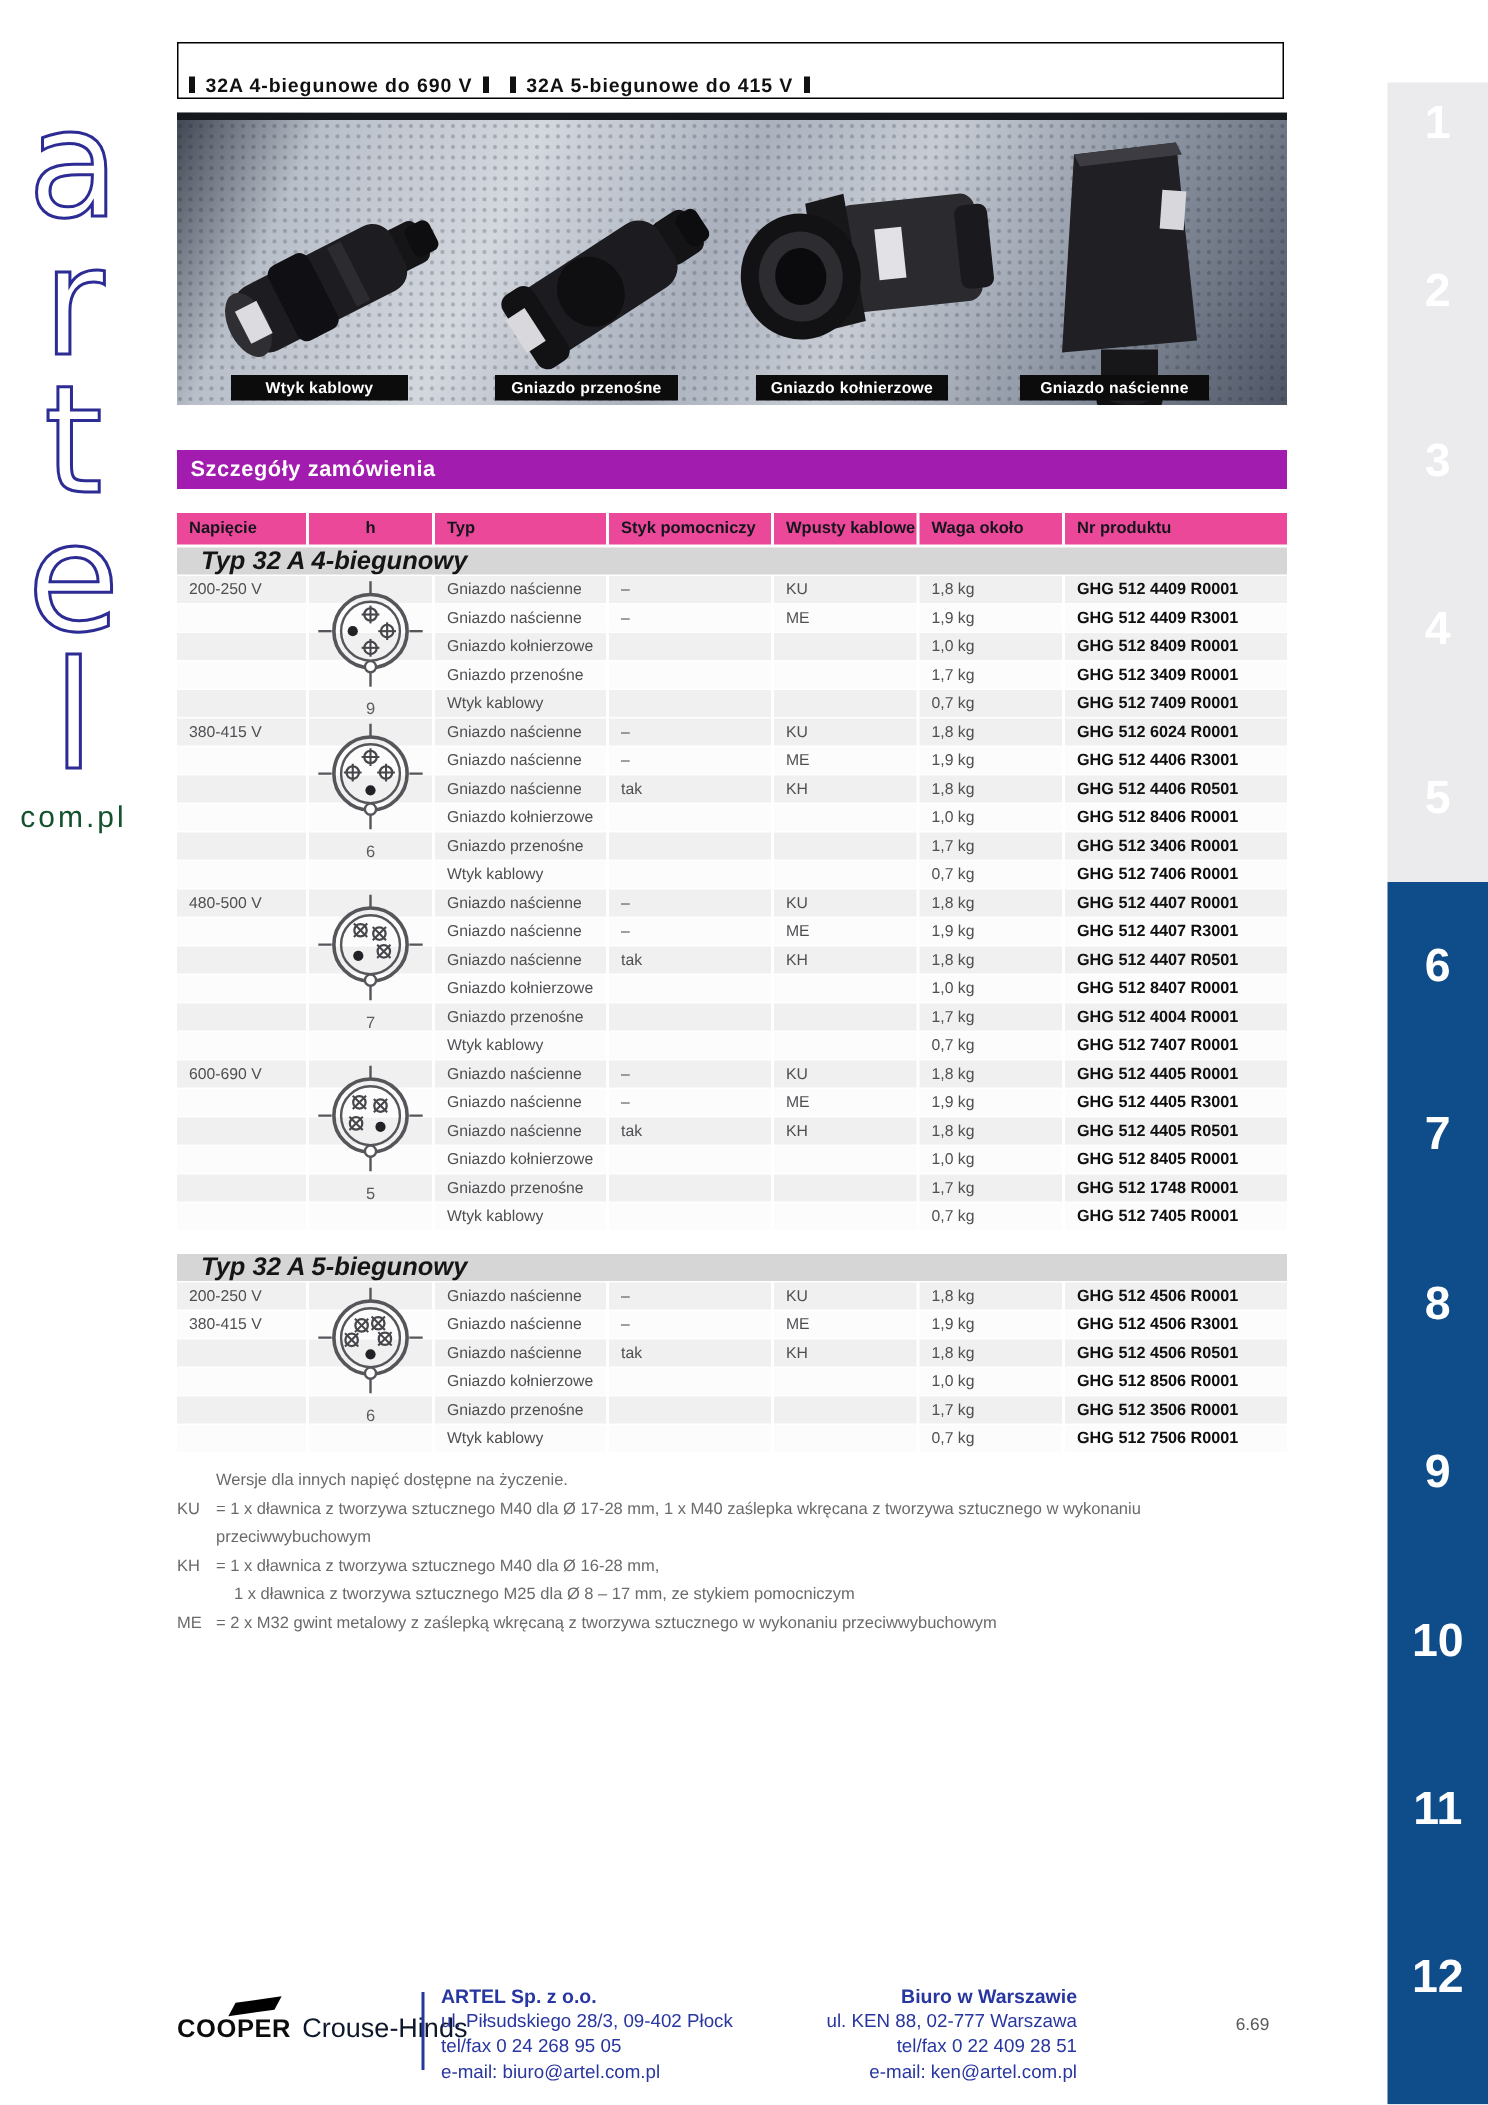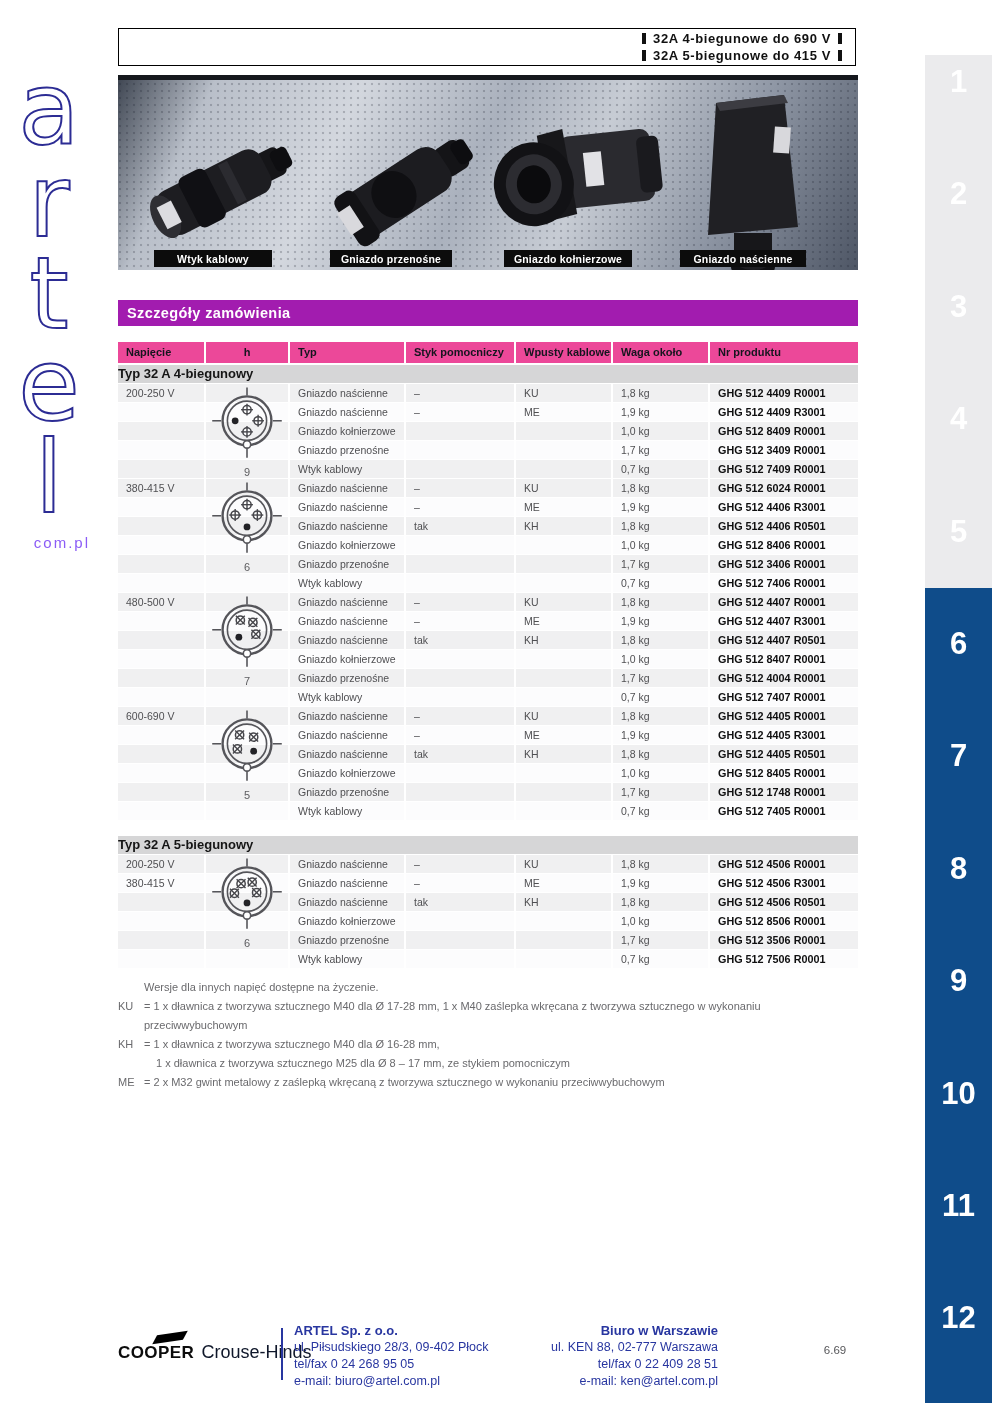--- a/index.html
+++ b/index.html
@@ -4,35 +4,35 @@
 <style>
   html,body{margin:0;padding:0;background:#fff;}
   .page{position:relative;width:992px;height:1403px;background:#ffffff;overflow:hidden;
         font-family:"Liberation Sans",sans-serif;color:#333;}
 
   
   .logo-col{position:absolute;left:8px;top:66px;width:82px;}
   .logo-letter{display:block;width:82px;height:92px;text-align:center;
     font-family:"DejaVu Sans",sans-serif;font-size:100px;line-height:88px;
     color:#2c2c94;-webkit-text-fill-color:transparent;-webkit-text-stroke:2px #2c2c94;}
-  .logo-domain{display:block;margin-top:8px;width:82px;text-align:right;
-    font-size:15px;letter-spacing:2px;color:#8b5cf6;}
+  .logo-domain{display:block;margin-top:8px;width:82px;text-align:center;
+    font-size:20px;letter-spacing:2px;color:#14532d;}
 
   
   .sidebar{position:absolute;left:925px;top:55px;width:67px;height:1348px;}
   .sb-gray{position:absolute;left:0;top:0;width:100%;height:533px;background:#ebebed;}
   .sb-blue{position:absolute;left:0;top:533px;width:100%;height:815px;background:#0f4c8a;}
   .side-num{position:absolute;left:0;width:100%;height:42px;text-align:center;
     font-size:31px;font-weight:bold;color:#ffffff;line-height:42px;}
 
   
   .content{position:absolute;left:118px;top:0;width:740px;}
 
   .header-box{position:absolute;left:0;top:28px;width:738px;height:38px;border:1.5px solid #000;
-    box-sizing:border-box;display:flex;flex-direction:column;justify-content:center;
+    box-sizing:border-box;display:flex;flex-direction:row;
     align-items:flex-end;padding-right:6px;}
   .header-line{display:flex;align-items:center;font-size:13px;font-weight:bold;color:#111;
     letter-spacing:0.6px;line-height:17px;}
   .hbar{display:inline-block;width:4px;height:11px;background:#111;margin:0 7px;}
 
   
   .hero{position:absolute;left:0;top:75px;width:740px;height:195px;overflow:hidden;
     background:
       radial-gradient(circle at 2px 2px, rgba(20,26,38,0.22) 1.1px, rgba(0,0,0,0) 1.6px),
       linear-gradient(115deg,#3d4450 0%,#b9bfc9 12%,#d3d7de 30%,#aab1bd 48%,#c7ccd4 62%,#8e96a4 80%,#4e5665 100%);
@@ -48,21 +48,21 @@
     color:#fff;font-size:14.5px;font-weight:bold;line-height:26px;padding-left:9px;
     box-sizing:border-box;letter-spacing:0.4px;}
 
   
   .order-table{position:absolute;left:0;top:342px;width:740px;}
   .tgrid{display:grid;grid-template-columns:86px 82px 114px 108px 95px 95px 148px;column-gap:2px;}
   .thead .cell{background:#ec4899;height:21px;line-height:21px;font-size:11px;font-weight:bold;
     color:#15151e;padding-left:8px;box-sizing:border-box;white-space:nowrap;}
   .thead .cell.center{text-align:center;padding-left:0;}
   .sec-row{margin-top:2px;margin-bottom:1px;background:#d6d6d7;height:18px;line-height:18px;
-    font-size:13px;font-weight:bold;color:#151515;padding-left:0;box-sizing:border-box;}
+    font-size:17px;font-weight:bold;color:#151515;padding-left:16px;box-sizing:border-box;font-style:italic;}
   .group{position:relative;}
   .trow{margin-bottom:1px;}
   .trow .cell{height:18px;line-height:18px;font-size:10.5px;color:#4f4f52;padding-left:8px;
     box-sizing:border-box;white-space:nowrap;overflow:hidden;}
   .trow.odd .cell{background:#f0f0f1;}
   .trow.even .cell{background:#fcfcfd;}
   .trow .cell.nr{font-weight:bold;color:#0f0f10;font-size:10.8px;}
   .hblock{position:absolute;left:88px;top:2px;width:82px;text-align:center;}
   .hblock .hnum{font-size:11px;color:#5d5d60;margin-top:2px;}
   .sec-gap{height:13px;}

